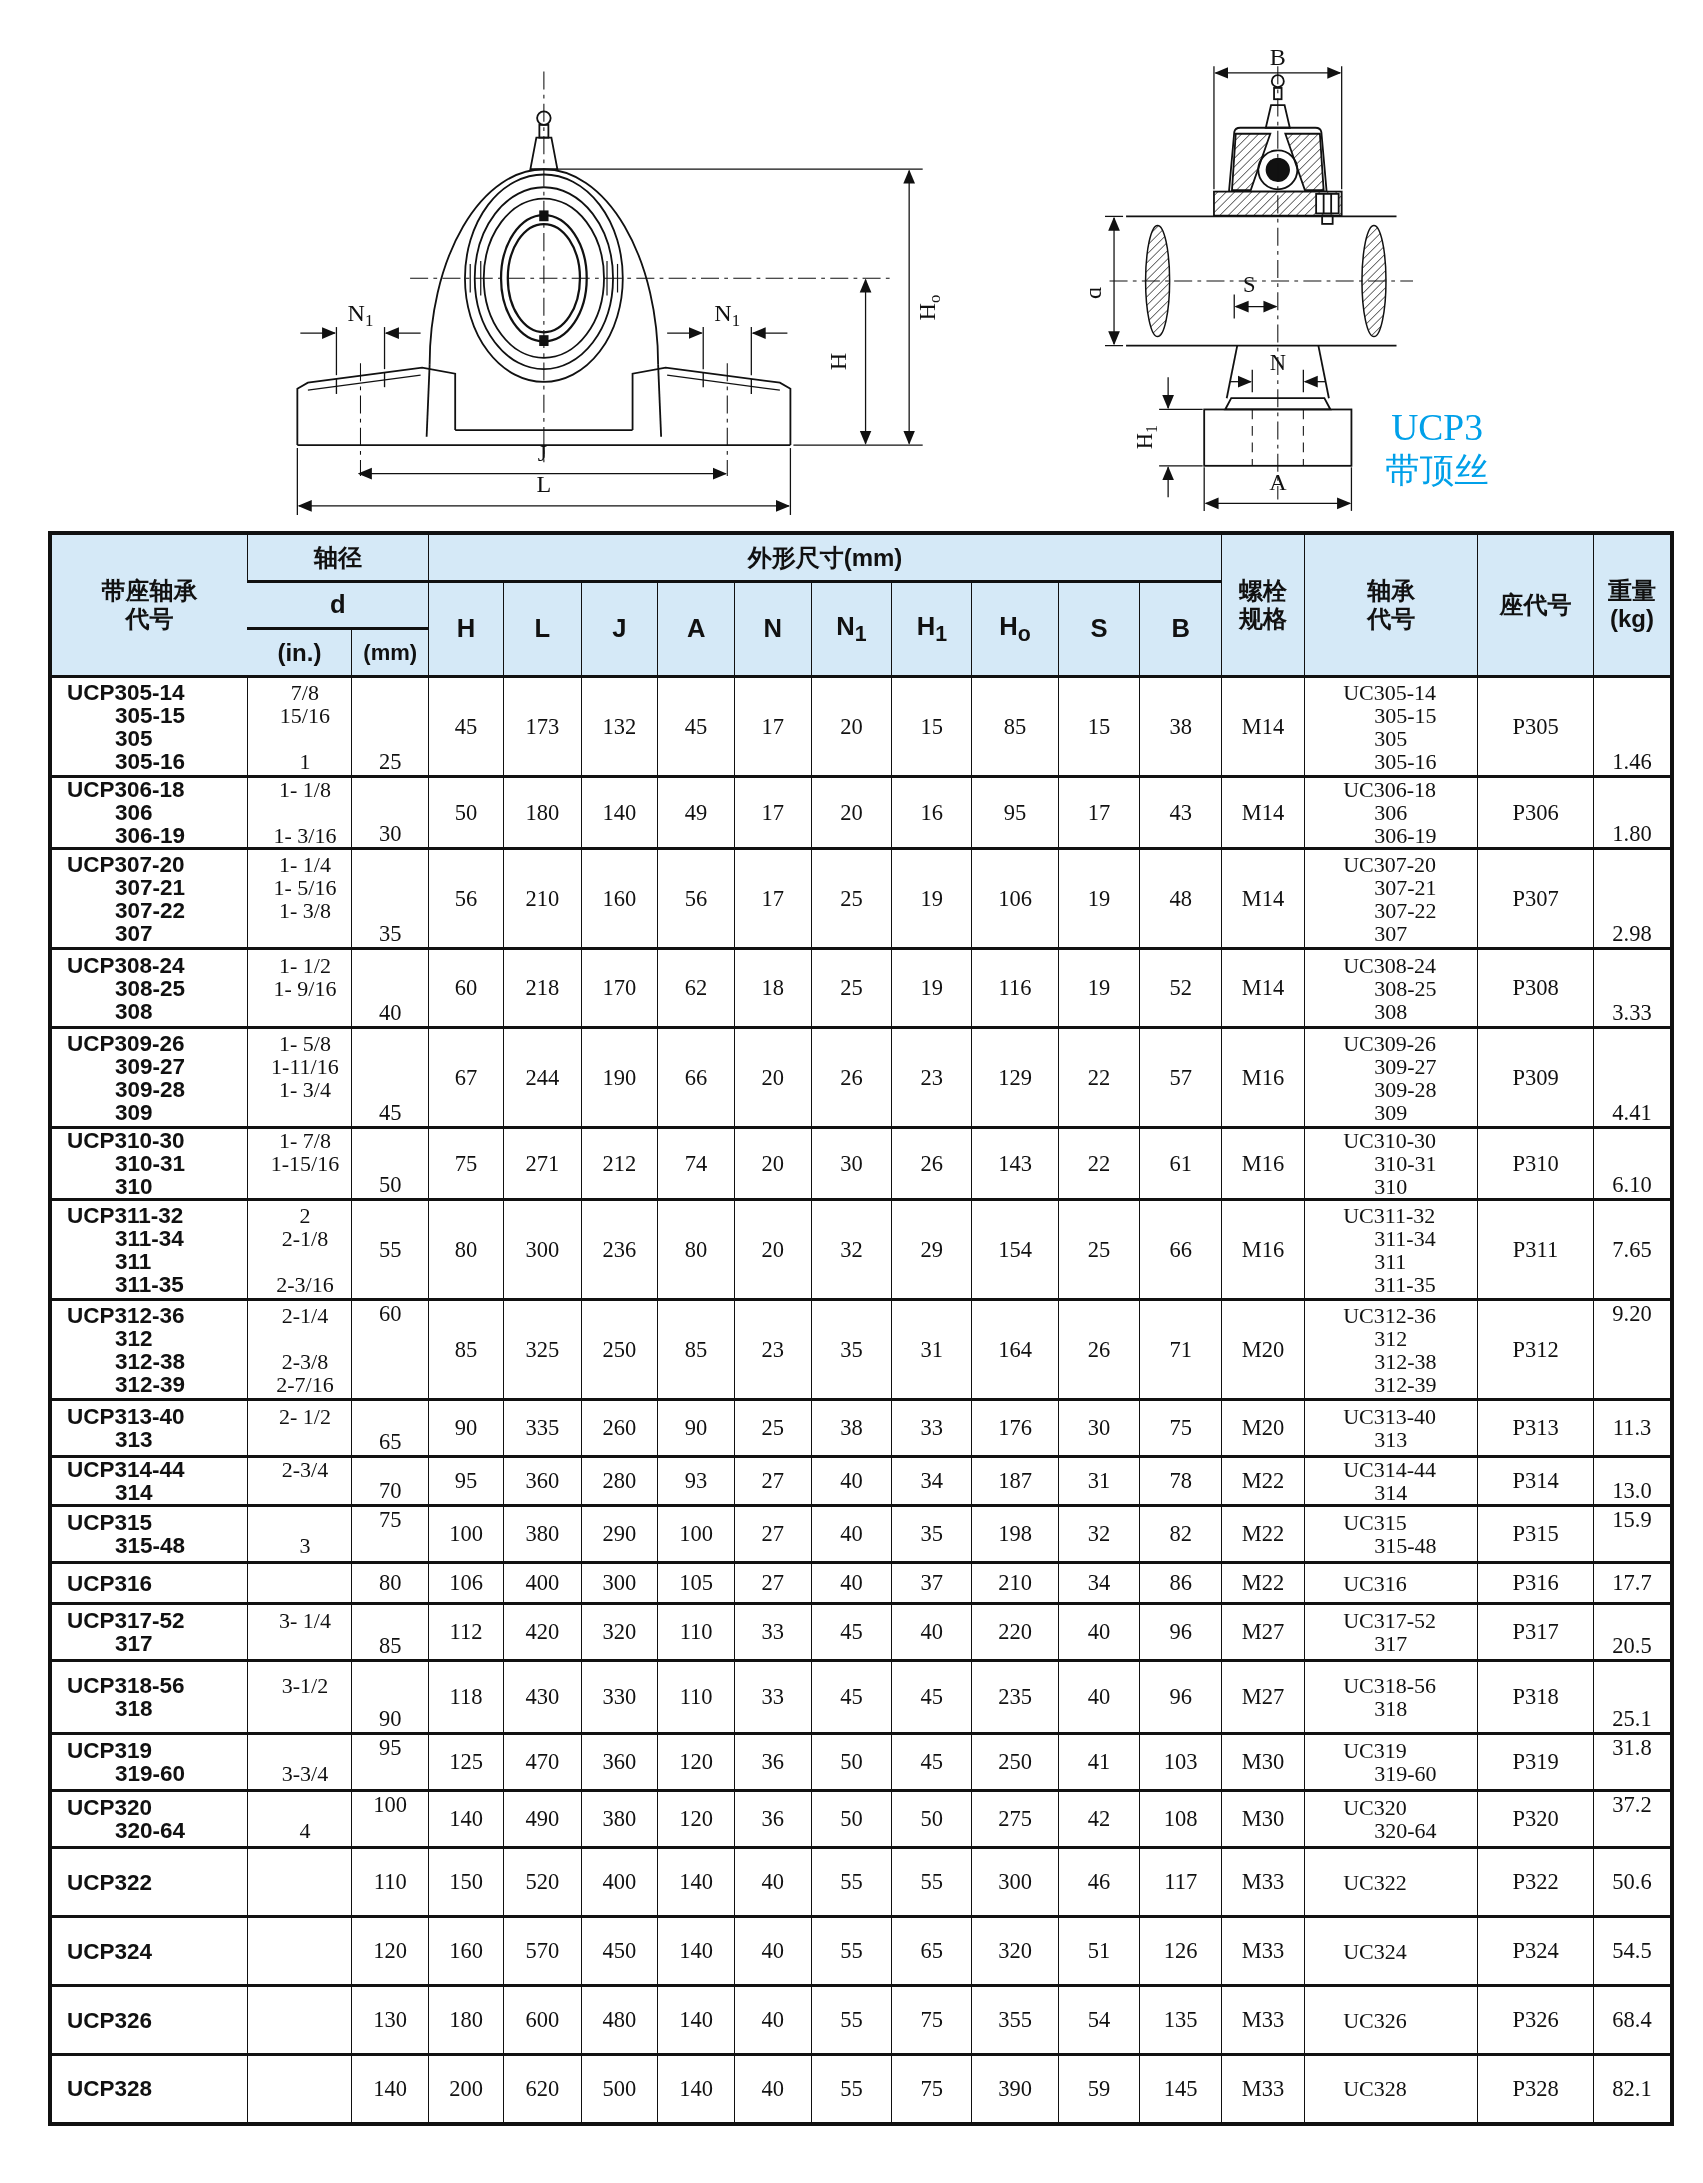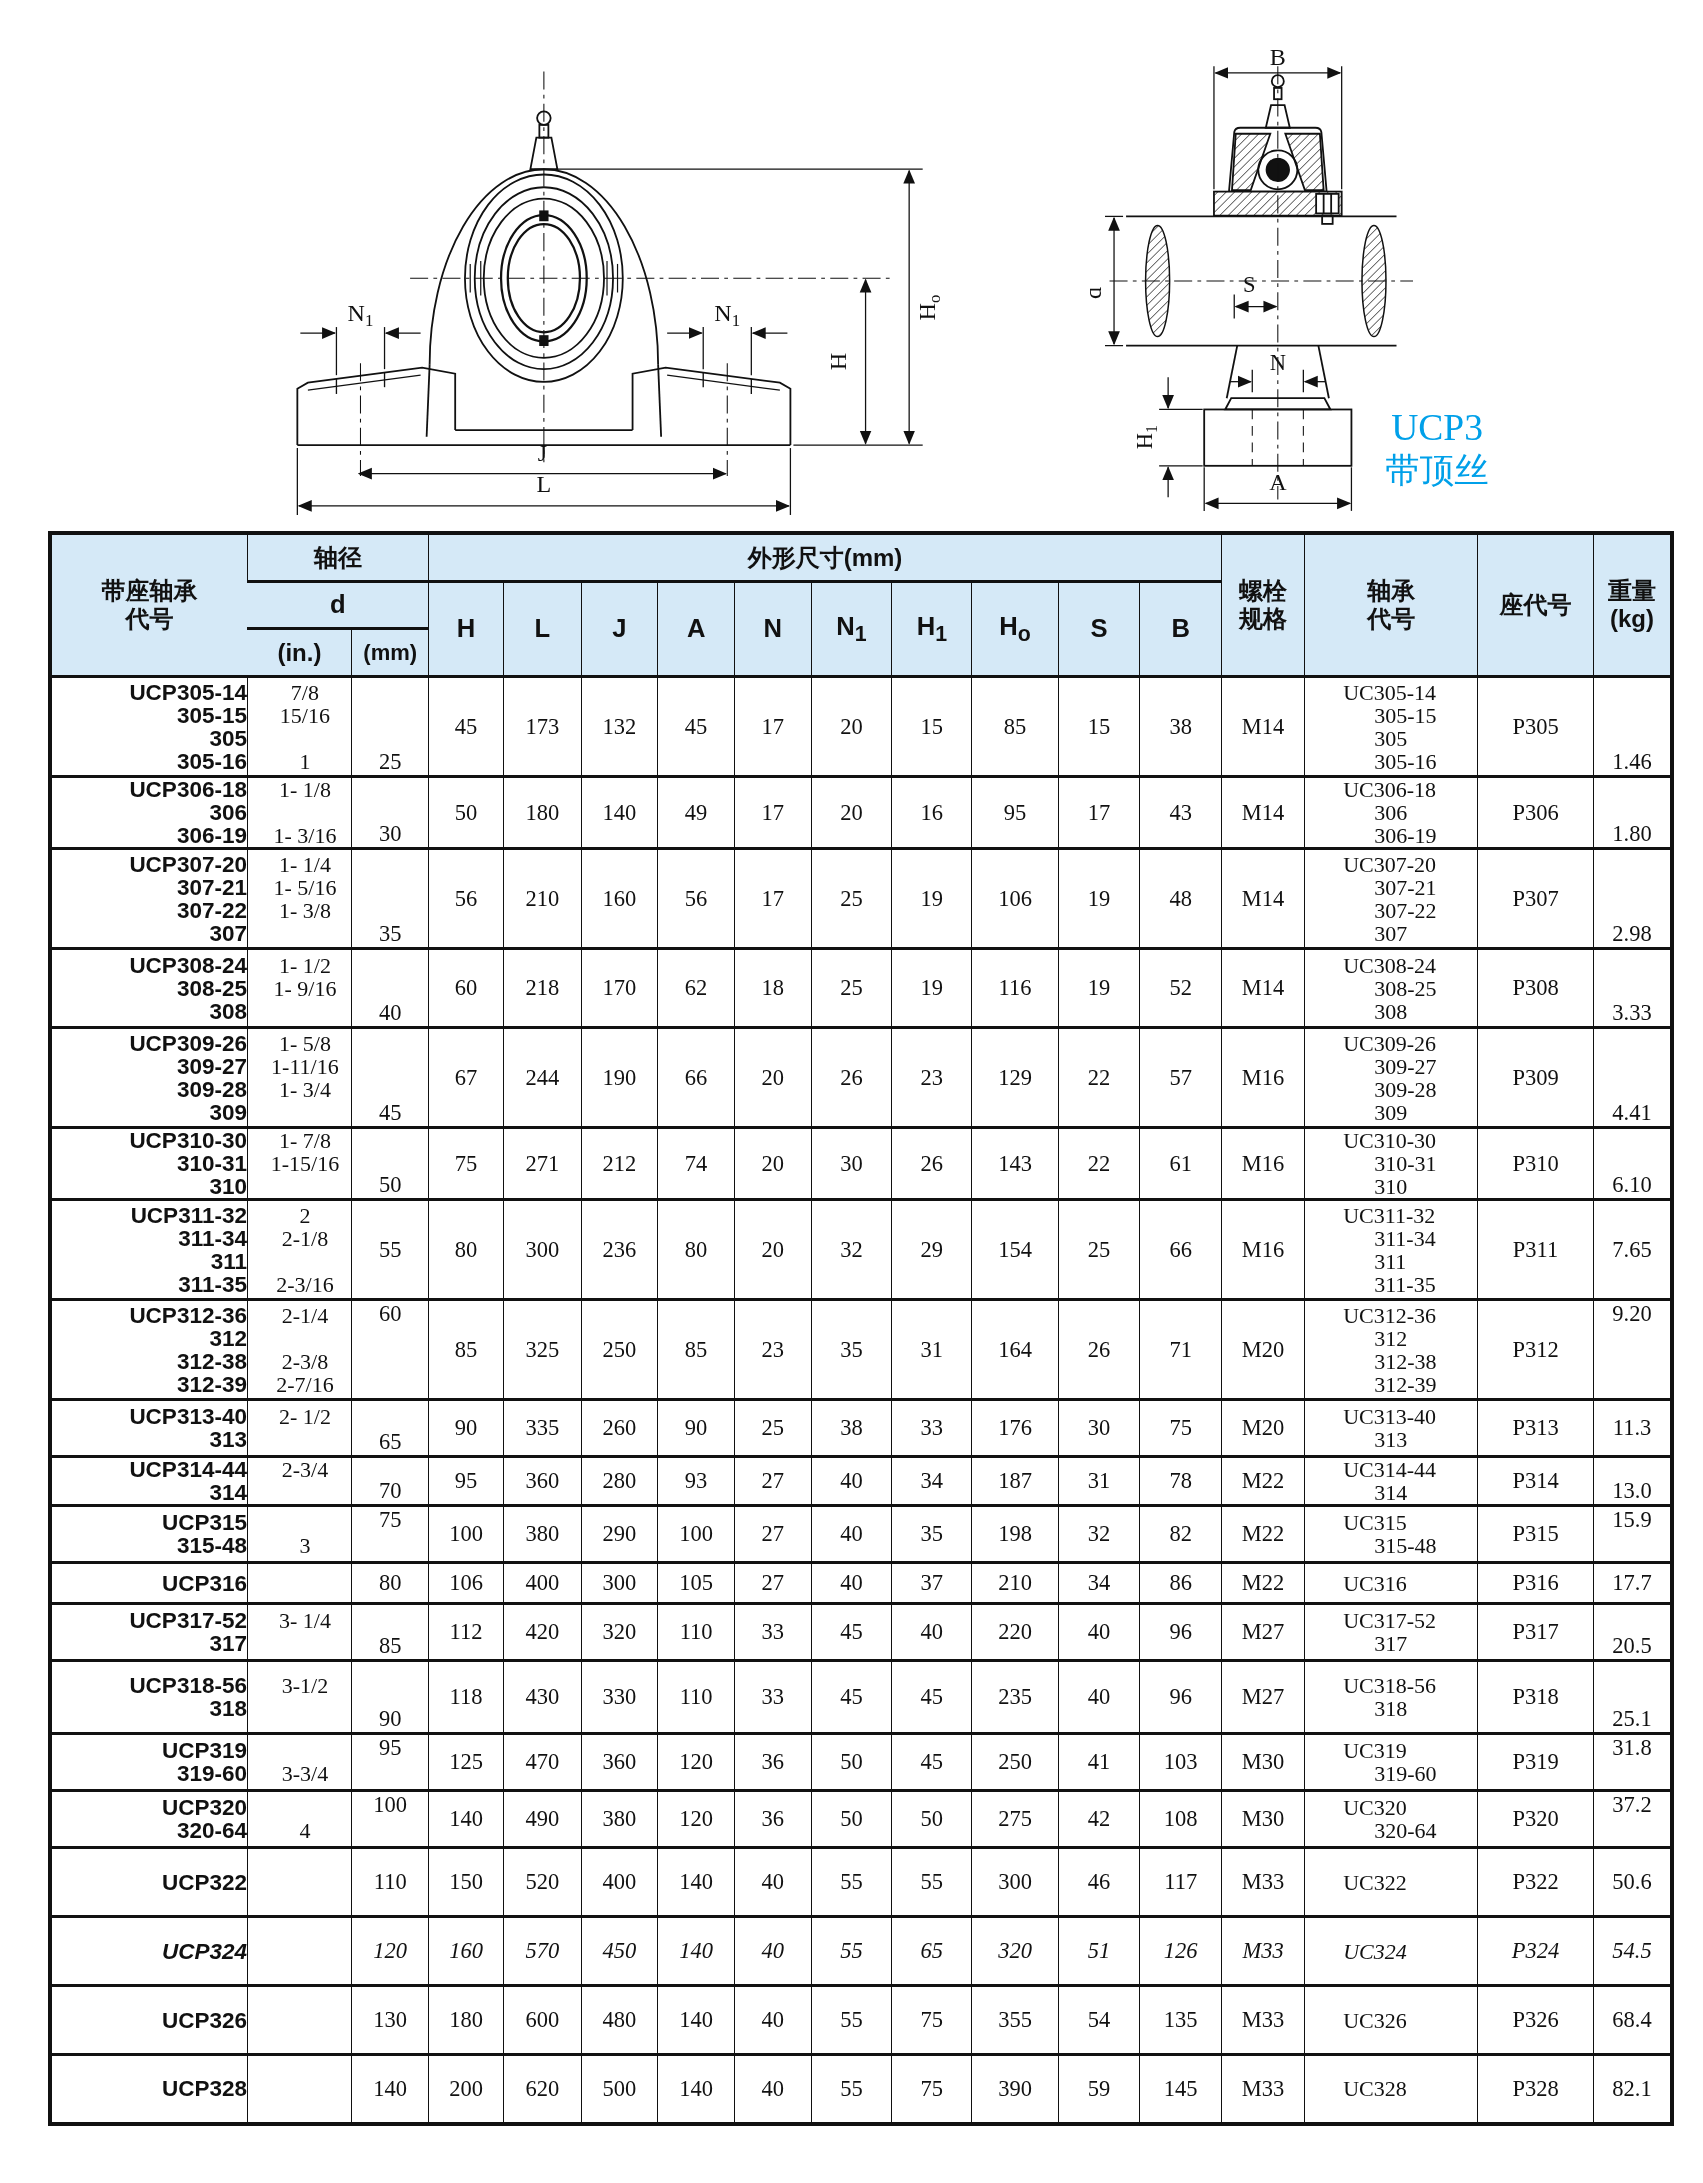--- a/index.html
+++ b/index.html
@@ -19,21 +19,21 @@
   th.cn{font-size:24px;font-family:"Liberation Sans",sans-serif;}
   th.lt{font-size:25.6px;font-family:"Liberation Sans",sans-serif;}
   th.lt sub,{font-size:16.5px;}
   table.spec td, table.spec th{border-left:1.5px solid #111;border-top:3px solid #111;padding:0;}
   table.spec td:first-child, table.spec th:first-child{border-left:none;}
   tr.hr1 th{height:45px;}
   tr.hr2 th{height:44px;}
   tr.hr3 th{height:45px;}
   td{font-size:22.5px;}
   td.num{text-align:center;vertical-align:middle;font-family:"Liberation Serif",serif;}
-  td.code{vertical-align:middle;text-align:right;font-family:"Liberation Sans",sans-serif;font-weight:bold;margin-top:44px;}
+  td.code{vertical-align:middle;text-align:left;font-family:"Liberation Sans",sans-serif;font-weight:bold;margin-top:44px;}
   td.incol{vertical-align:middle;text-align:center;margin-top:12px;}
   td.brg{vertical-align:middle;text-align:left;}
   .ln{height:23px;line-height:23px;white-space:pre;font-size:22px;}
   td.code .ln{font-size:22.5px;padding-left:15px;}
   td.code .ln.ind{padding-left:63px;}
   td.incol .ln{padding-left:10.5px;}
   td.brg .ln{padding-left:38px;}
   td.brg .ln.ind{padding-left:69px;}
   td.pt{vertical-align:top;padding-top:4.5px;}
   td.pm{vertical-align:middle;}
@@ -757,21 +757,21 @@
           <td class="num">300</td>
           <td class="num">46</td>
           <td class="num">117</td>
           <td class="num">M33</td>
           <td class="brg">
             <div class="ln">UC322</div>
           </td>
           <td class="num">P322</td>
           <td class="num pm">50.6</td>
         </tr>
-        <tr style="height: 69px; font-style: italic;">
+        <tr style="height: 69px;">
           <td class="code">
             <div class="ln">UCP324</div>
           </td>
           <td class="incol">
             <div class="ln"></div>
           </td>
           <td class="num pm">120</td>
           <td class="num">160</td>
           <td class="num">570</td>
           <td class="num">450</td>

